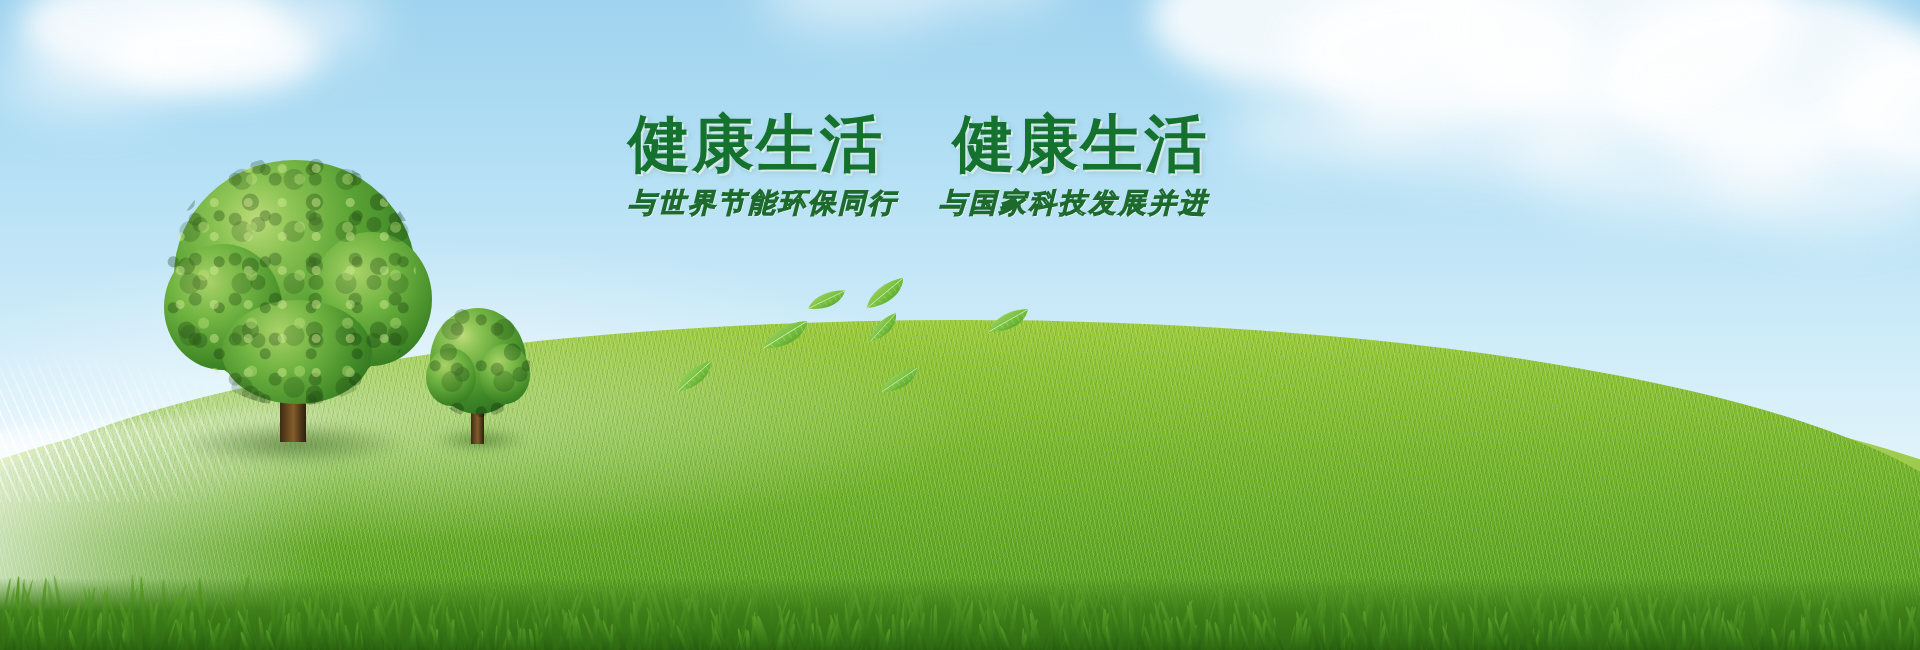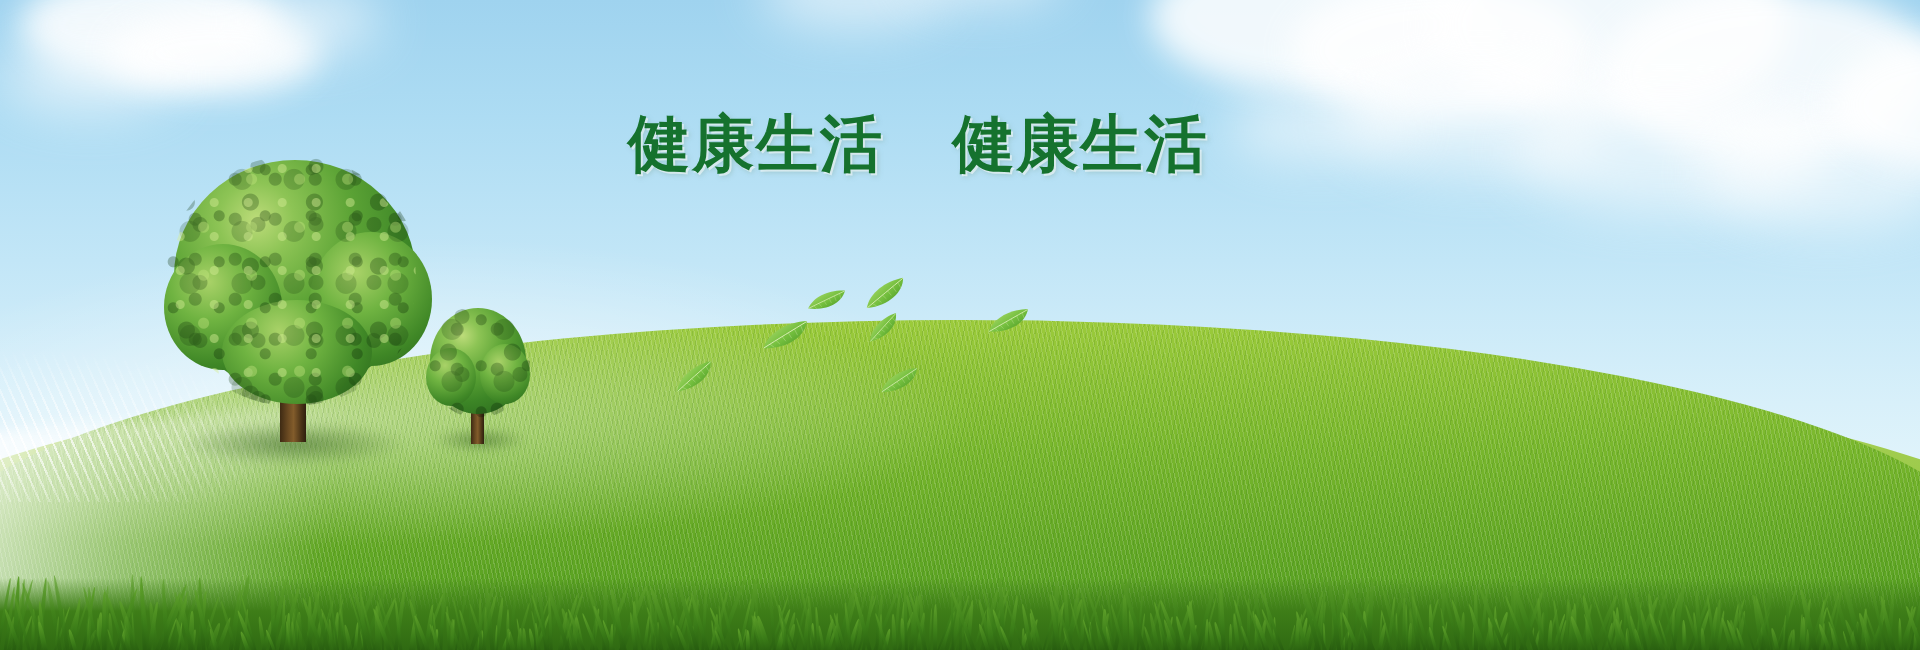--- a/index.html
+++ b/index.html
@@ -929,15 +929,20 @@
       <div class="blade" style="left: 1914.43px; height: 45.4429px; width: 3.5px; transform: rotate(17.5deg); opacity: 0.86;"></div>
       <div class="blade" style="left: 1921.96px; height: 52.5191px; width: 3.8px; transform: rotate(-19.6deg); opacity: 0.95;"></div>
     </div>
 
   <div class="textblock">
     <h1 class="title">
       <span>健康生活</span>
       <span class="gap"></span>
       <span>健康生活</span>
     </h1>
+    <p class="calli">
+      <span>与世界节能环保同行</span>
+      <span class="gap2"></span>
+      <span>与国家科技发展并进</span>
+    </p>
   </div>
 
 </div>
 
 </body></html>

